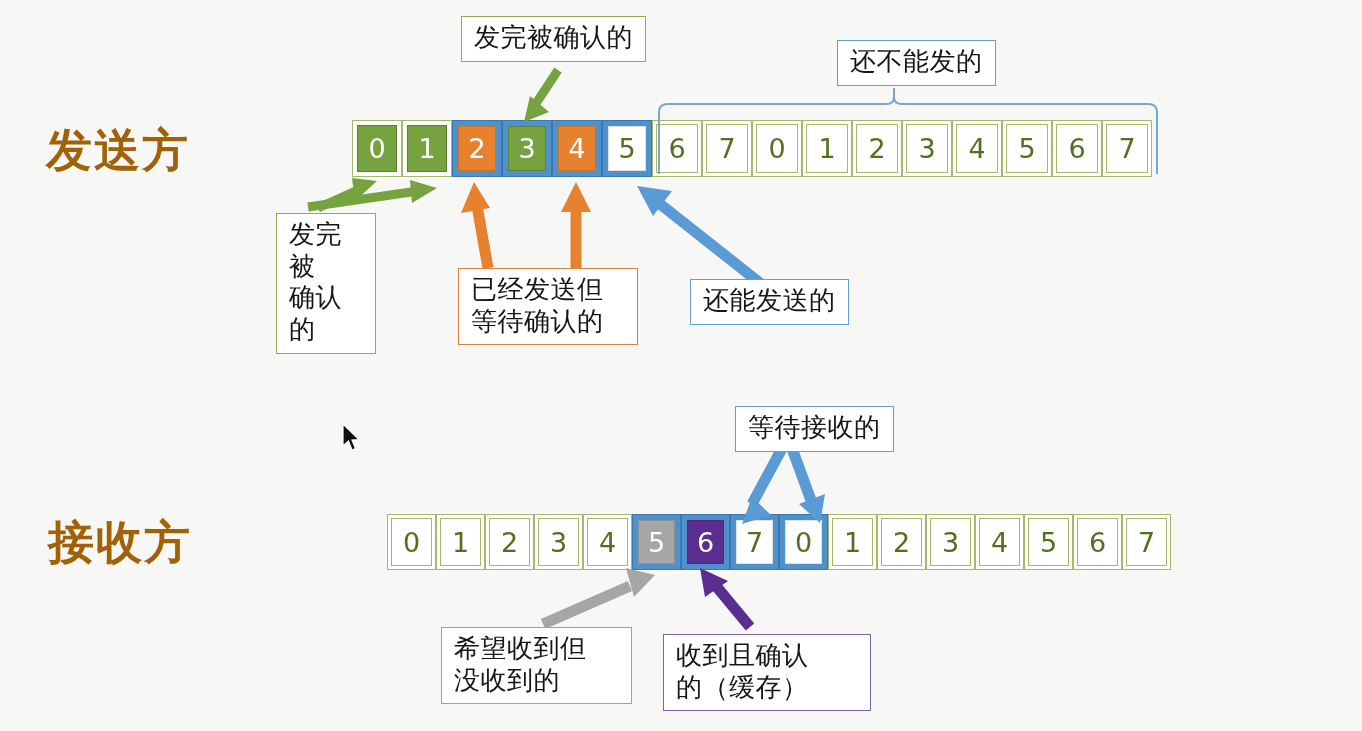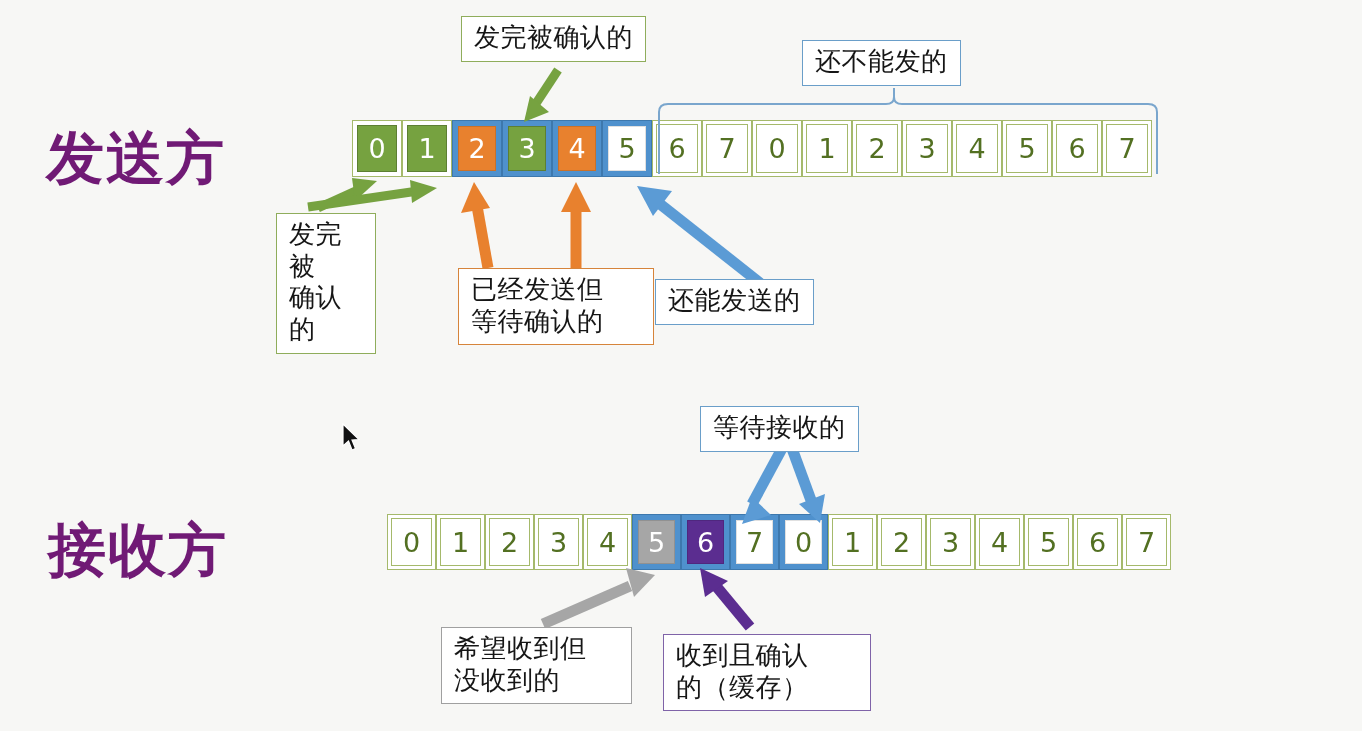--- a/index.html
+++ b/index.html
@@ -10,22 +10,22 @@
     overflow:hidden;
     position:relative;
   }
   #stage{position:absolute;left:0;top:0;width:1362px;height:731px;}
   #svg-layer{position:absolute;left:0;top:0;width:1362px;height:731px;pointer-events:none;}
 
   .side-label{
     position:absolute;
     font-family:"DejaVu Serif","Liberation Serif",serif;
     font-weight:700;
-    font-size:58px;
-    color:#701a75;
+    font-size:46px;
+    color:#a16207;
     letter-spacing:2px;
     white-space:nowrap;
   }
   #sender-label{left:46px;top:120px;}
   #receiver-label{left:48px;top:512px;}
 
   .strip{position:absolute;display:flex;align-items:flex-start;}
   #sender-strip{left:352px;top:120px;}
   #receiver-strip{left:387px;top:514px;}
 
@@ -92,29 +92,29 @@
     background:#ffffff;
     font-family:"DejaVu Serif","Liberation Serif",serif;
     font-size:26px;
     line-height:1.22;
     color:#161616;
     padding:5px 12px 7px 12px;
     white-space:pre-line;
     letter-spacing:0.5px;
   }
   .cb-green{border:1.5px solid #8fad5b;}
-  .cb-blue{border:1.5px solid #6a9ec9;}
+  .cb-blue{border:1.5px solid #6a9ec9;margin-left:35px;}
   .cb-orange{border:1.5px solid #d6843b;}
   .cb-gray{border:1.5px solid #a0a0a0;}
   .cb-purple{border:1.5px solid #7f63a8;}
 
   #c-sent-acked-top{left:461px;top:16px;}
   #c-not-sendable{left:802px;top:40px;}
   #c-sent-acked-left{left:276px;top:213px;width:100px;}
-  #c-sent-waiting{left:458px;top:268px;width:196px;}
+  #c-sent-waiting{left:458px;top:268px;width:180px;}
   #c-can-send{left:655px;top:279px;}
   #c-waiting-recv{left:700px;top:406px;}
   #c-expected-not-recv{left:441px;top:627px;width:191px;}
   #c-recv-acked{left:663px;top:634px;width:208px;}
 
   #cursor{position:absolute;left:341px;top:423px;width:22px;height:30px;}
 </style>
 </head>
 <body>
 

